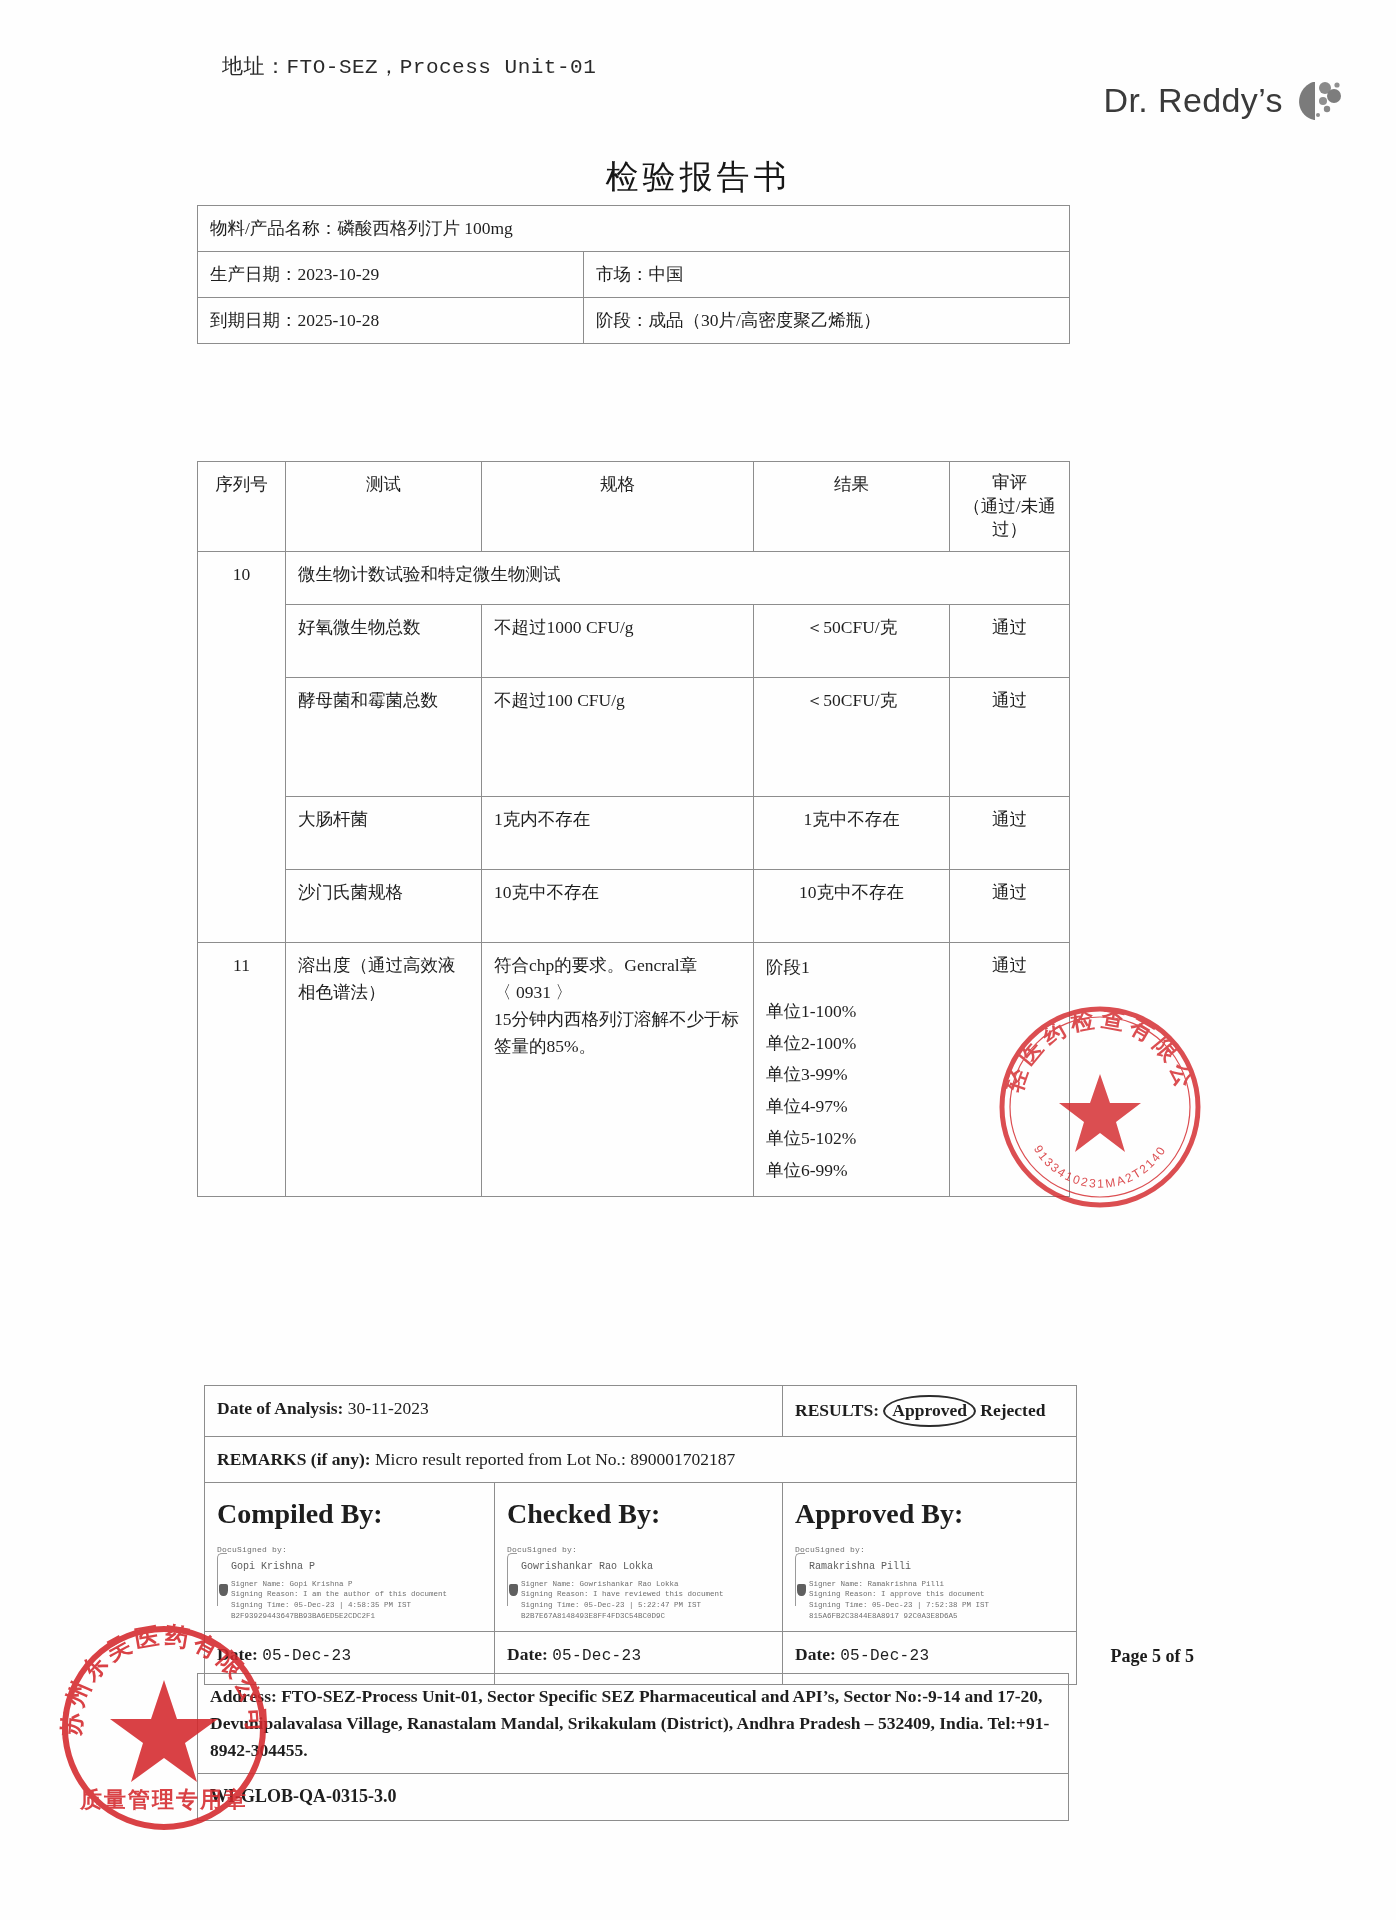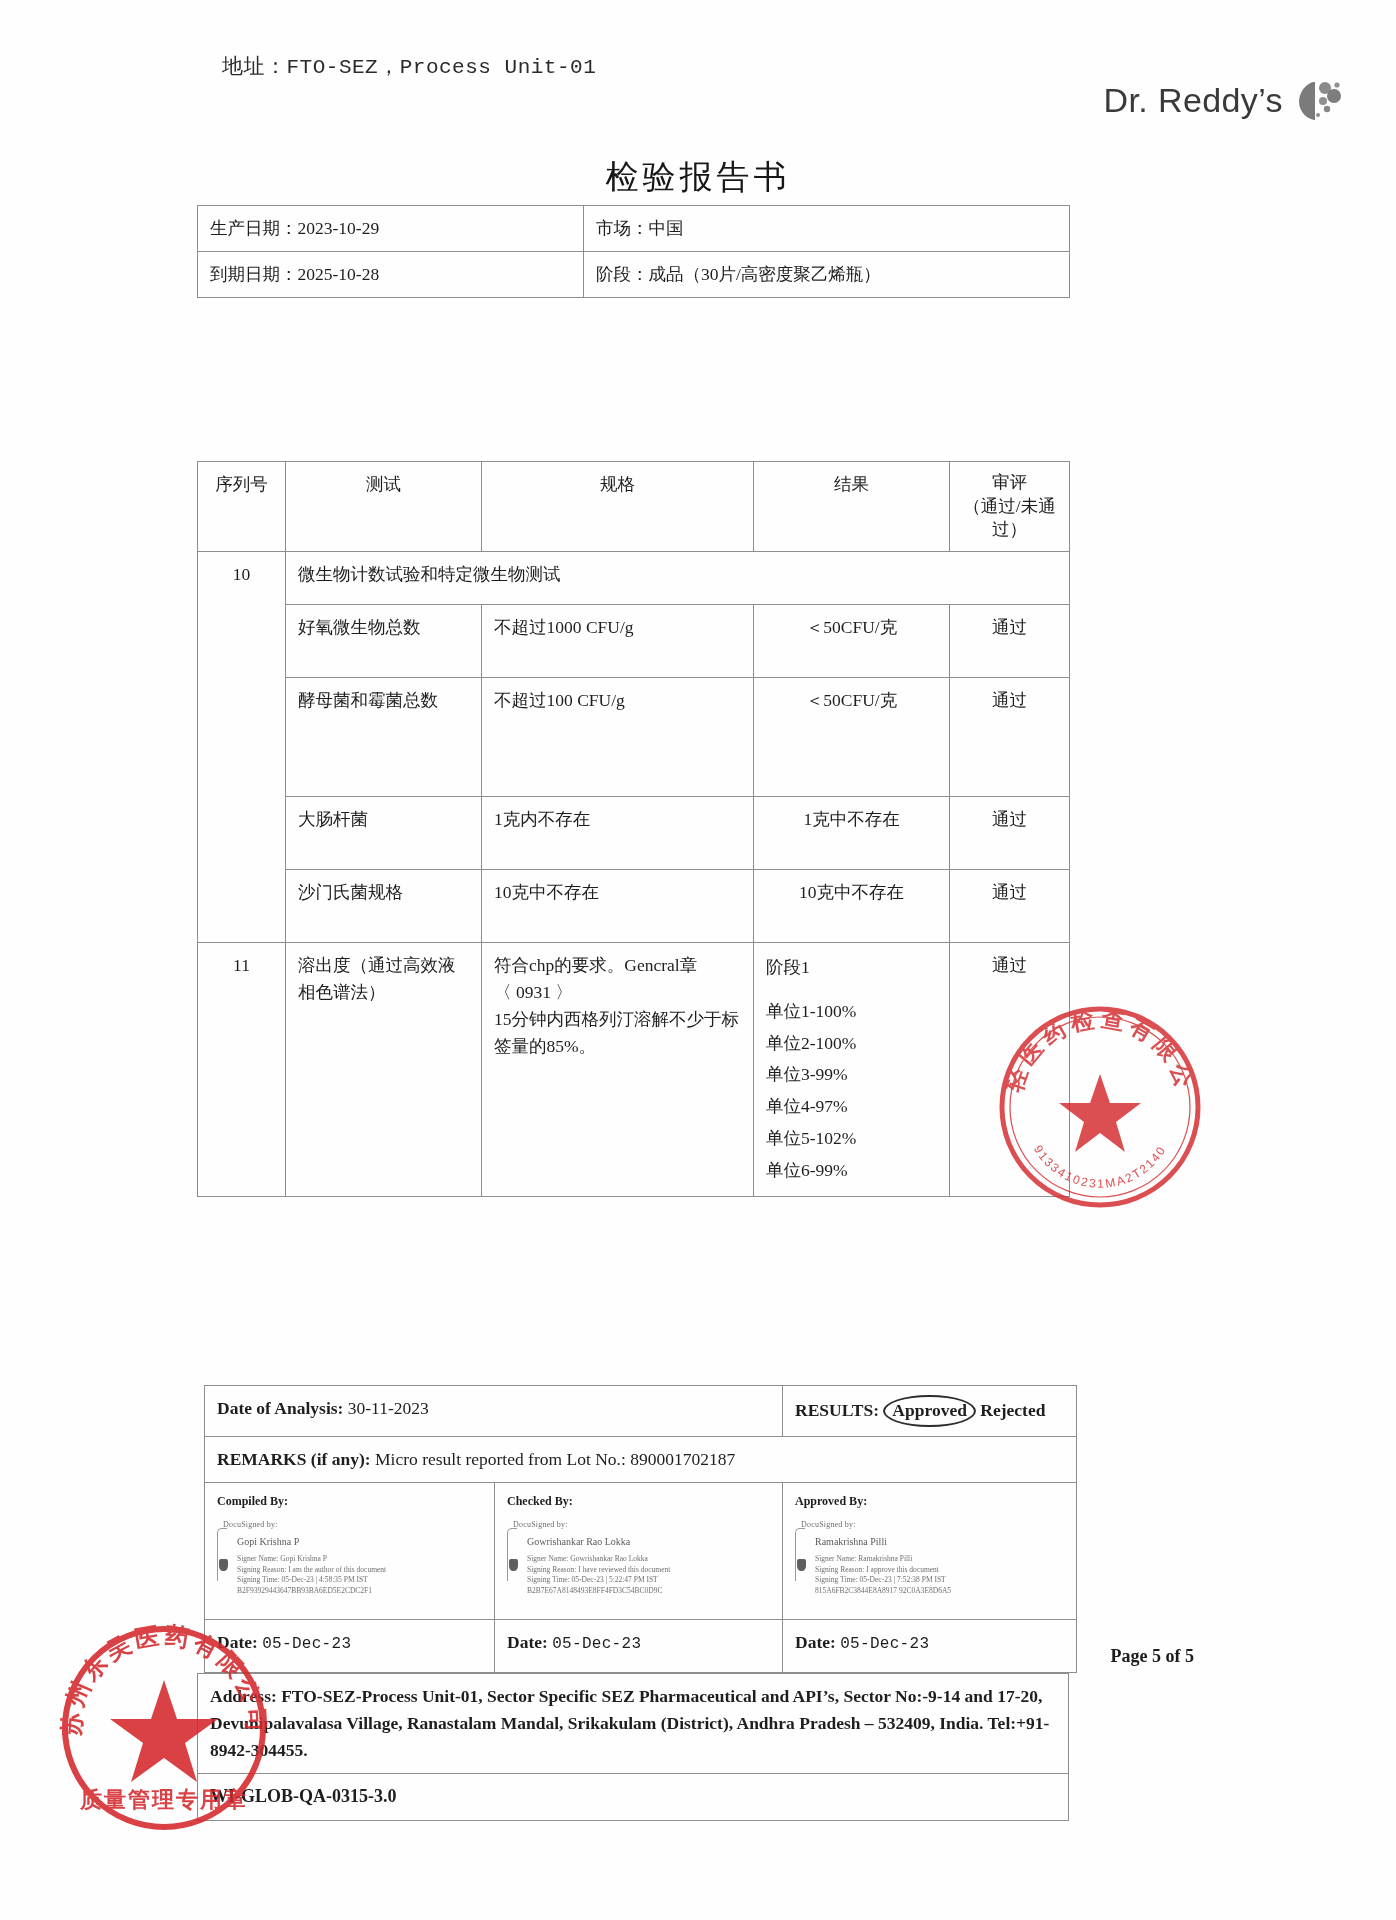--- a/index.html
+++ b/index.html
@@ -128,28 +128,27 @@
   .approved-ring {
     display: inline-block;
     border: 2px solid #2b2b2b;
     border-radius: 50%;
     padding: 0px 7px 1px 7px;
   }
 
   .sig-cell { height: 118px; vertical-align: top; }
   .sig-head {
     font-weight: bold;
-    font-size: 12px;
+    font-size: 28px;
     margin-bottom: 6px;
   }
   .ds-box {
     position: relative;
     margin-top: 8px;
-    padding-left: 6px;
-    font-family: Liberation Serif, serif;
+    font-family: Liberation Mono, monospace;
     color: #6e6e6e;
   }
   .ds-top { font-size: 8px; letter-spacing: .2px; }
   .ds-name { font-size: 10px; margin: 3px 0 4px 14px; color:#5b5b5b; }
   .ds-lines { font-size: 7.5px; line-height: 1.45; margin-left: 14px; color:#6f6f6f; }
   .ds-bracket {
     position: absolute;
     left: 0; top: 9px;
     width: 9px; height: 52px;
     border-left: 1px solid #9a9a9a;
@@ -224,20 +223,25 @@
 
   <div class="doc-title">检验报告书</div>
 
   <table class="doc info-table">
     <colgroup>
       <col style="width:386px">
         <col style="width:222px">
         <col style="width:264px">
     </colgroup>
     <tbody>
+      <tr>
+        <td colspan="3" class="cell-pad-lg">
+          <span>物料/产品名称：</span><span>磷酸西格列汀片 100mg</span>
+        </td>
+      </tr>
       <tr>
         <td class="cell-pad-lg">生产日期：2023-10-29</td>
         <td class="cell-pad-lg" colspan="2">市场：中国</td>
       </tr>
       <tr>
         <td class="cell-pad-lg">到期日期：2025-10-28</td>
         <td class="cell-pad-lg" colspan="2">阶段：成品（30片/高密度聚乙烯瓶）</td>
       </tr>
     </tbody>
   </table>

